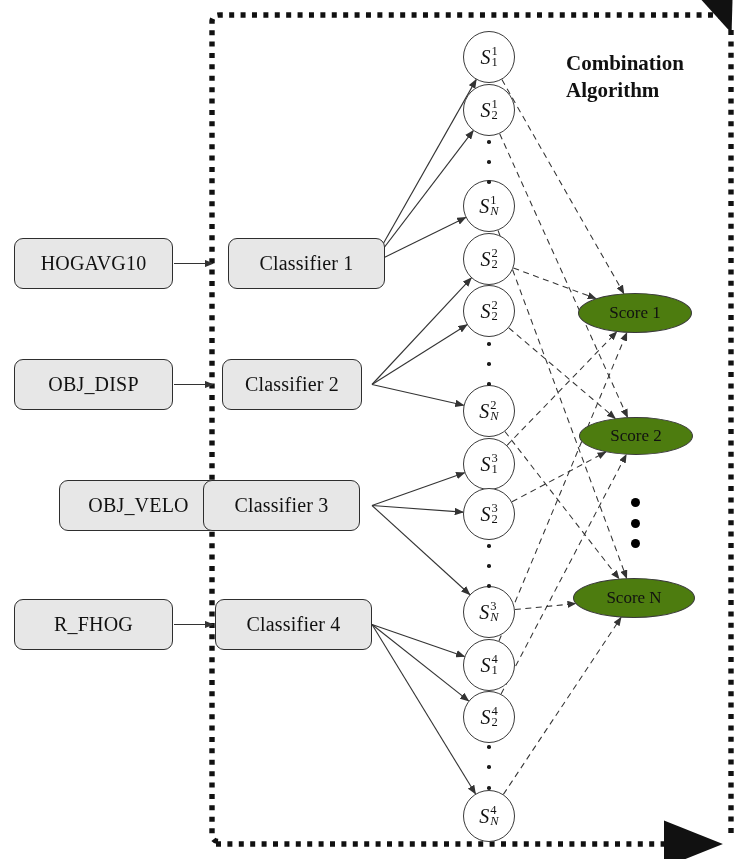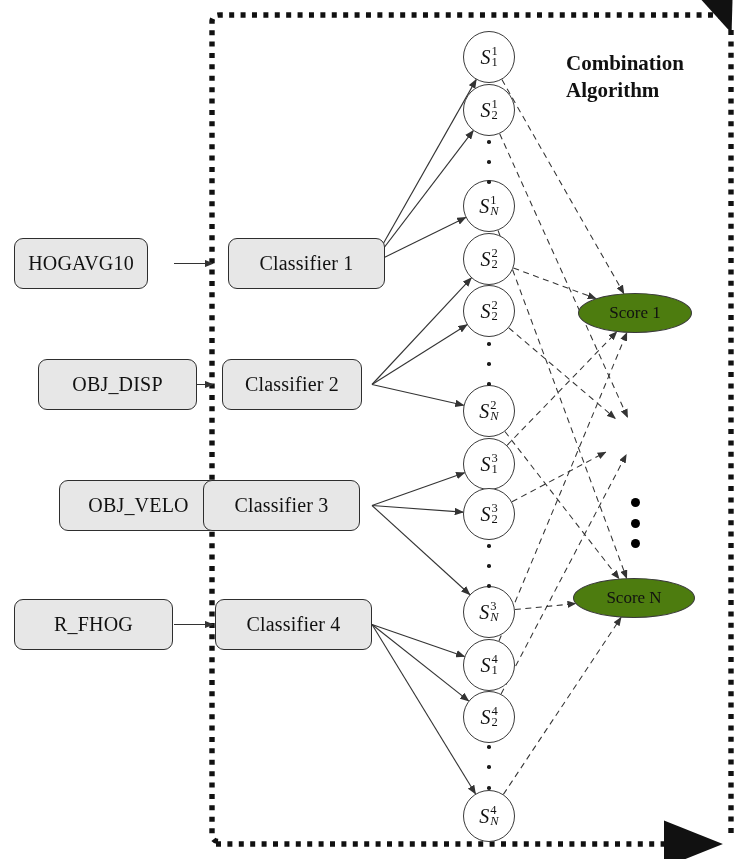--- a/index.html
+++ b/index.html
@@ -80,22 +80,22 @@
         <line x1="511.9670745380682" y1="501.8133890206169" x2="605.6788958365622" y2="452.08874914794654" class="dashedl" marker-end="url(#ah)"></line>
         <line x1="501.05192603484807" y1="693.9619645184197" x2="626.2082542566235" y2="454.7175547883592" class="dashedl" marker-end="url(#ah)"></line>
         <line x1="498.0200422302879" y1="230.38521761567492" x2="626.6558538288764" y2="578.1454806959969" class="dashedl" marker-end="url(#ah)"></line>
         <line x1="504.93201122509674" y1="431.5468006834006" x2="618.9700870243323" y2="578.616594990001" class="dashedl" marker-end="url(#ah)"></line>
         <line x1="514.8796517249306" y1="609.5012750058688" x2="575.4844911426135" y2="603.6497732689891" class="dashedl" marker-end="url(#ah)"></line>
         <line x1="503.39928038322444" y1="794.3514267341867" x2="621.0027201230531" y2="617.5407380218926" class="dashedl" marker-end="url(#ah)"></line>
       </g>
   </svg>
 
   <div id="nodes">
-      <div class="box" style="left: 14px; top: 238px; width: 134px; height: 51px;">HOGAVG10</div>
-      <div class="box" style="left: 14px; top: 359px; width: 159px; height: 51px; margin-left: 24px;">OBJ_DISP</div>
+      <div class="box" style="left: 14px; top: 238px; width: 159px; height: 51px;">HOGAVG10</div>
+      <div class="box" style="left: 14px; top: 359px; width: 159px; height: 51px;">OBJ_DISP</div>
       <div class="box" style="left: 14px; top: 480px; width: 159px; height: 51px; margin-left: 45px;">OBJ_VELO</div>
       <div class="box" style="left: 14px; top: 599px; width: 159px; height: 51px;">R_FHOG</div>
       <div class="box" style="left: 215px; top: 238px; width: 157px; height: 51px; margin-left: 13px;">Classifier 1</div>
       <div class="box" style="left: 222px; top: 359px; width: 140px; height: 51px;">Classifier 2</div>
       <div class="box" style="left: 203px; top: 480px; width: 157px; height: 51px;">Classifier 3</div>
       <div class="box" style="left: 215px; top: 599px; width: 157px; height: 51px;">Classifier 4</div>
       <div class="circle" style="left: 463px; top: 31px; width: 52px; height: 52px;">
         <span class="clabel">
           <span class="s">S</span>
           <span class="ss">
@@ -197,20 +197,21 @@
       <div class="circle" style="left: 463px; top: 790px; width: 52px; height: 52px;">
         <span class="clabel">
           <span class="s">S</span>
           <span class="ss">
             <span>4</span>
             <span class="it">N</span>
           </span>
         </span>
       </div>
       <div class="oval" style="left: 578px; top: 293px; width: 114px; height: 40px;">Score 1</div>
+      <div class="oval" style="left: 579px; top: 417px; width: 114px; height: 38px;">Score 2</div>
       <div class="oval" style="left: 573px; top: 578px; width: 122px; height: 40px;">Score N</div>
       <div class="sdot" style="left: 487.25px; top: 140.25px;"></div>
       <div class="sdot" style="left: 487.25px; top: 160.25px;"></div>
       <div class="sdot" style="left: 487.25px; top: 180.25px;"></div>
       <div class="sdot" style="left: 487.25px; top: 342.25px;"></div>
       <div class="sdot" style="left: 487.25px; top: 362.25px;"></div>
       <div class="sdot" style="left: 487.25px; top: 382.25px;"></div>
       <div class="sdot" style="left: 487.25px; top: 544.25px;"></div>
       <div class="sdot" style="left: 487.25px; top: 564.25px;"></div>
       <div class="sdot" style="left: 487.25px; top: 584.25px;"></div>

